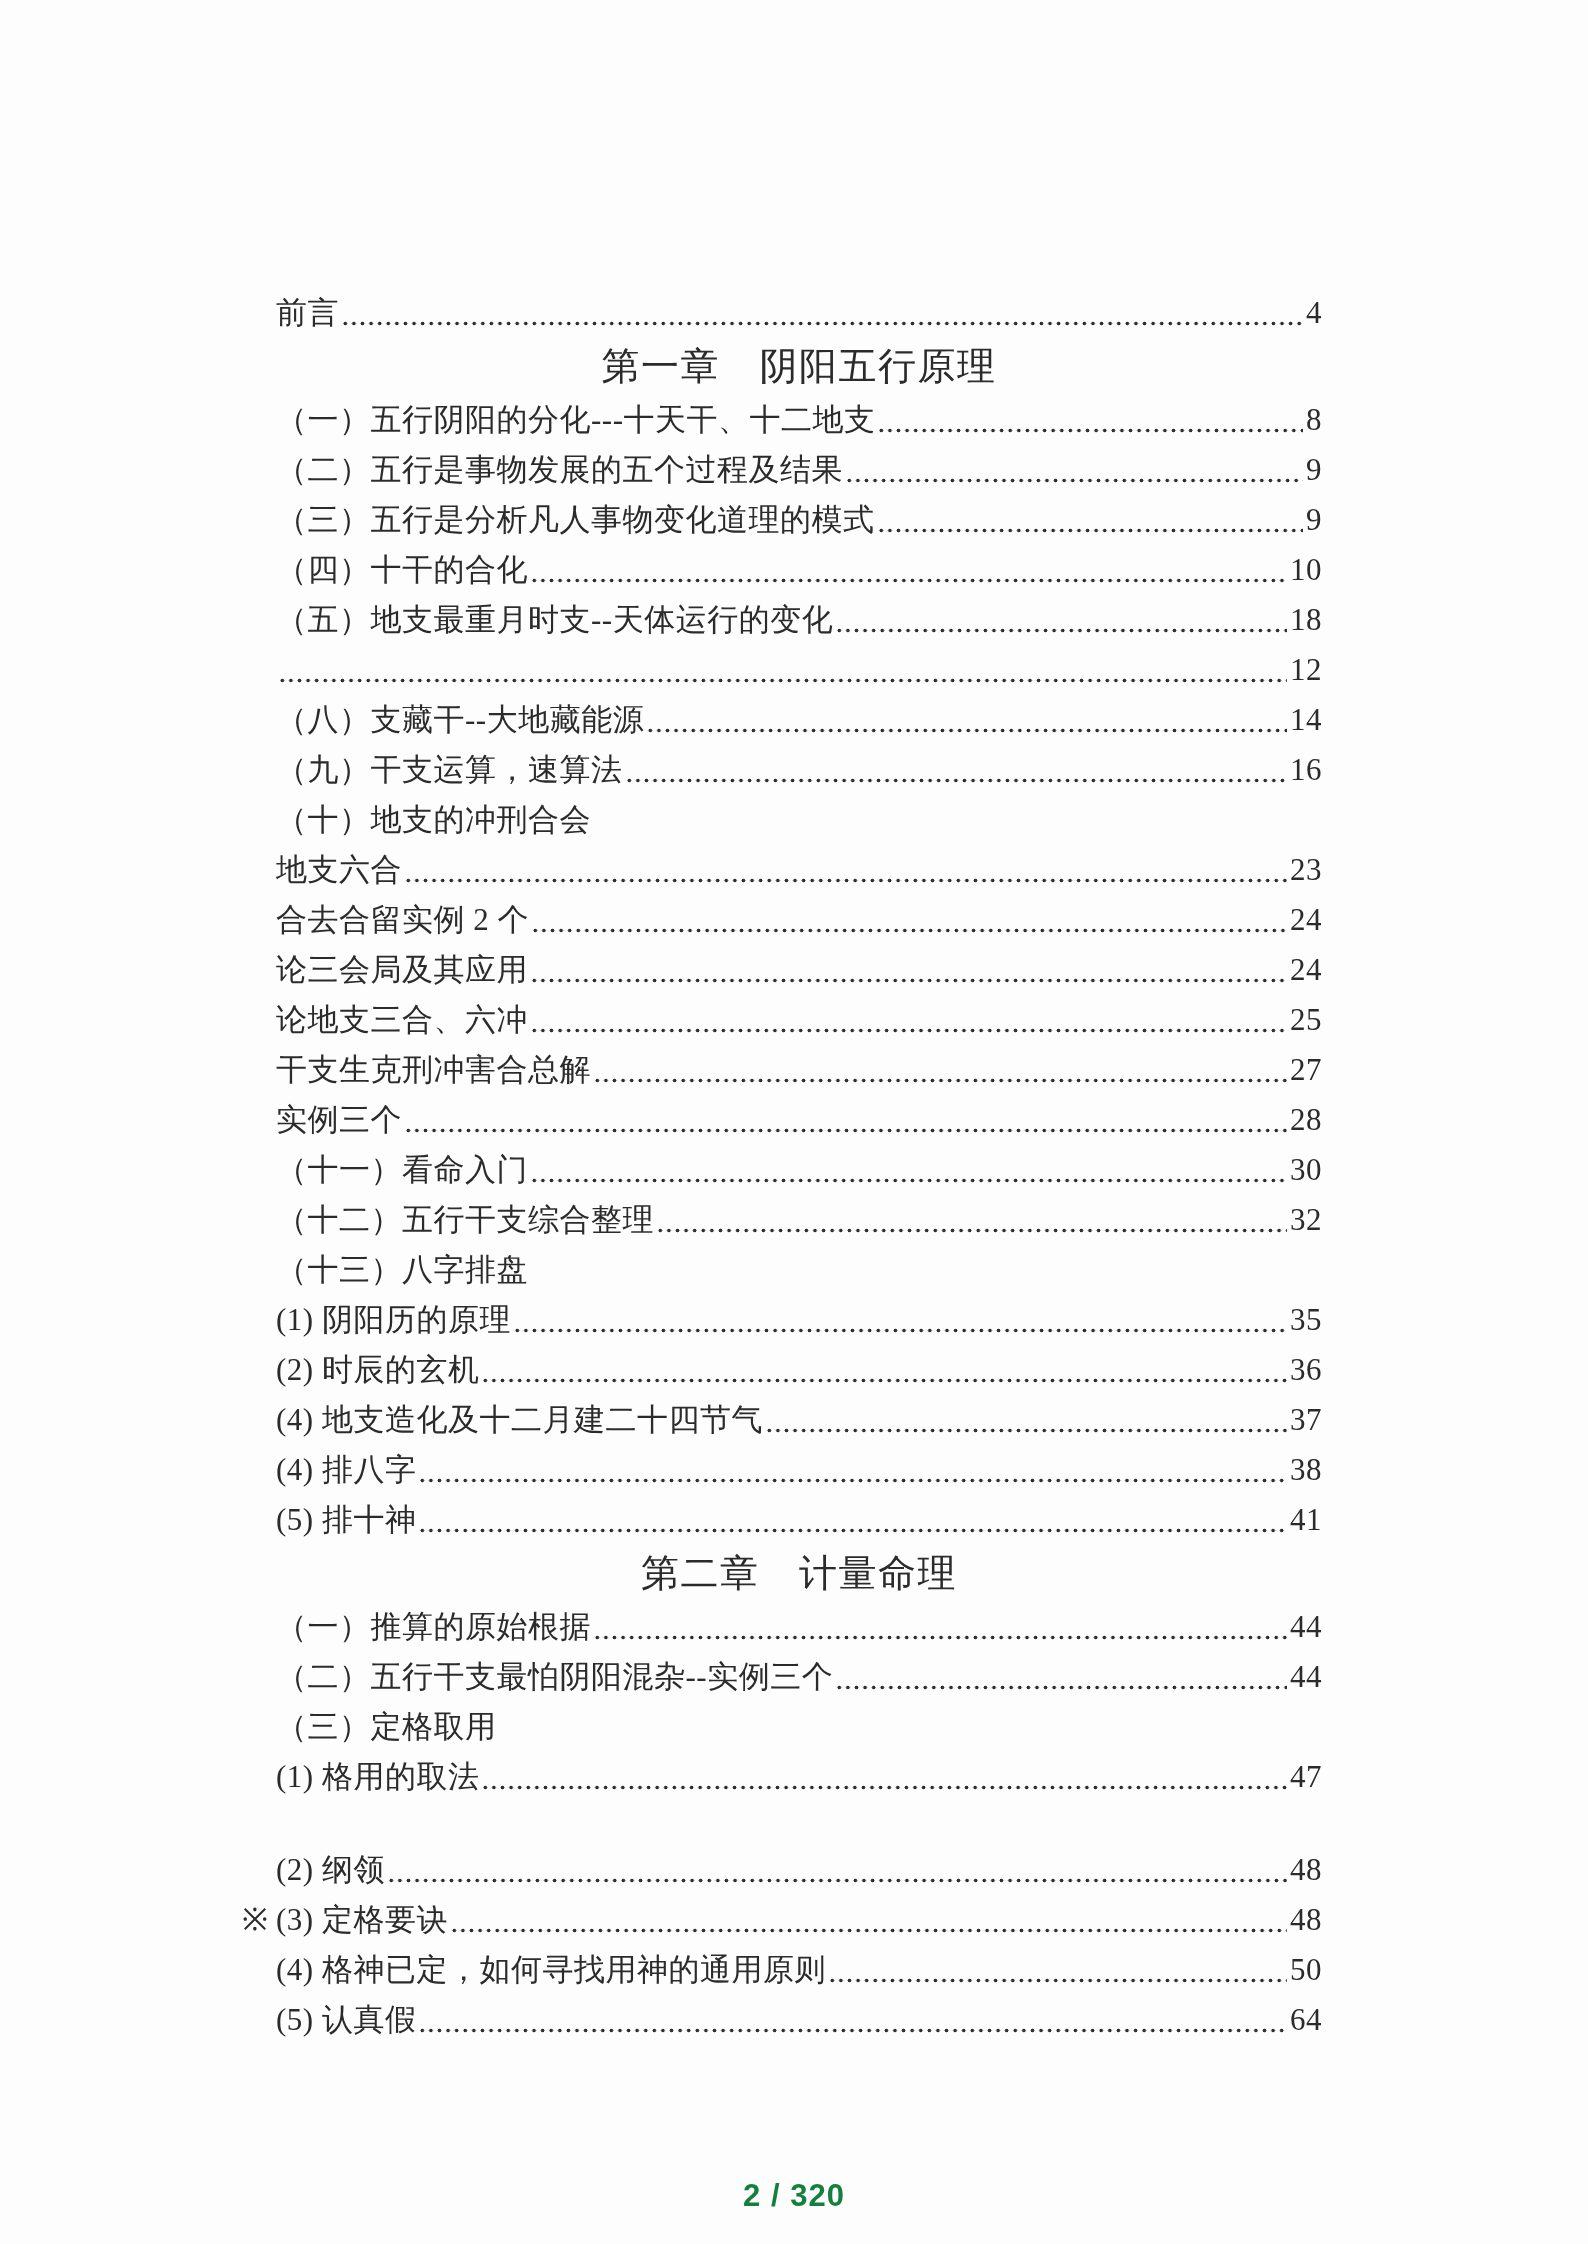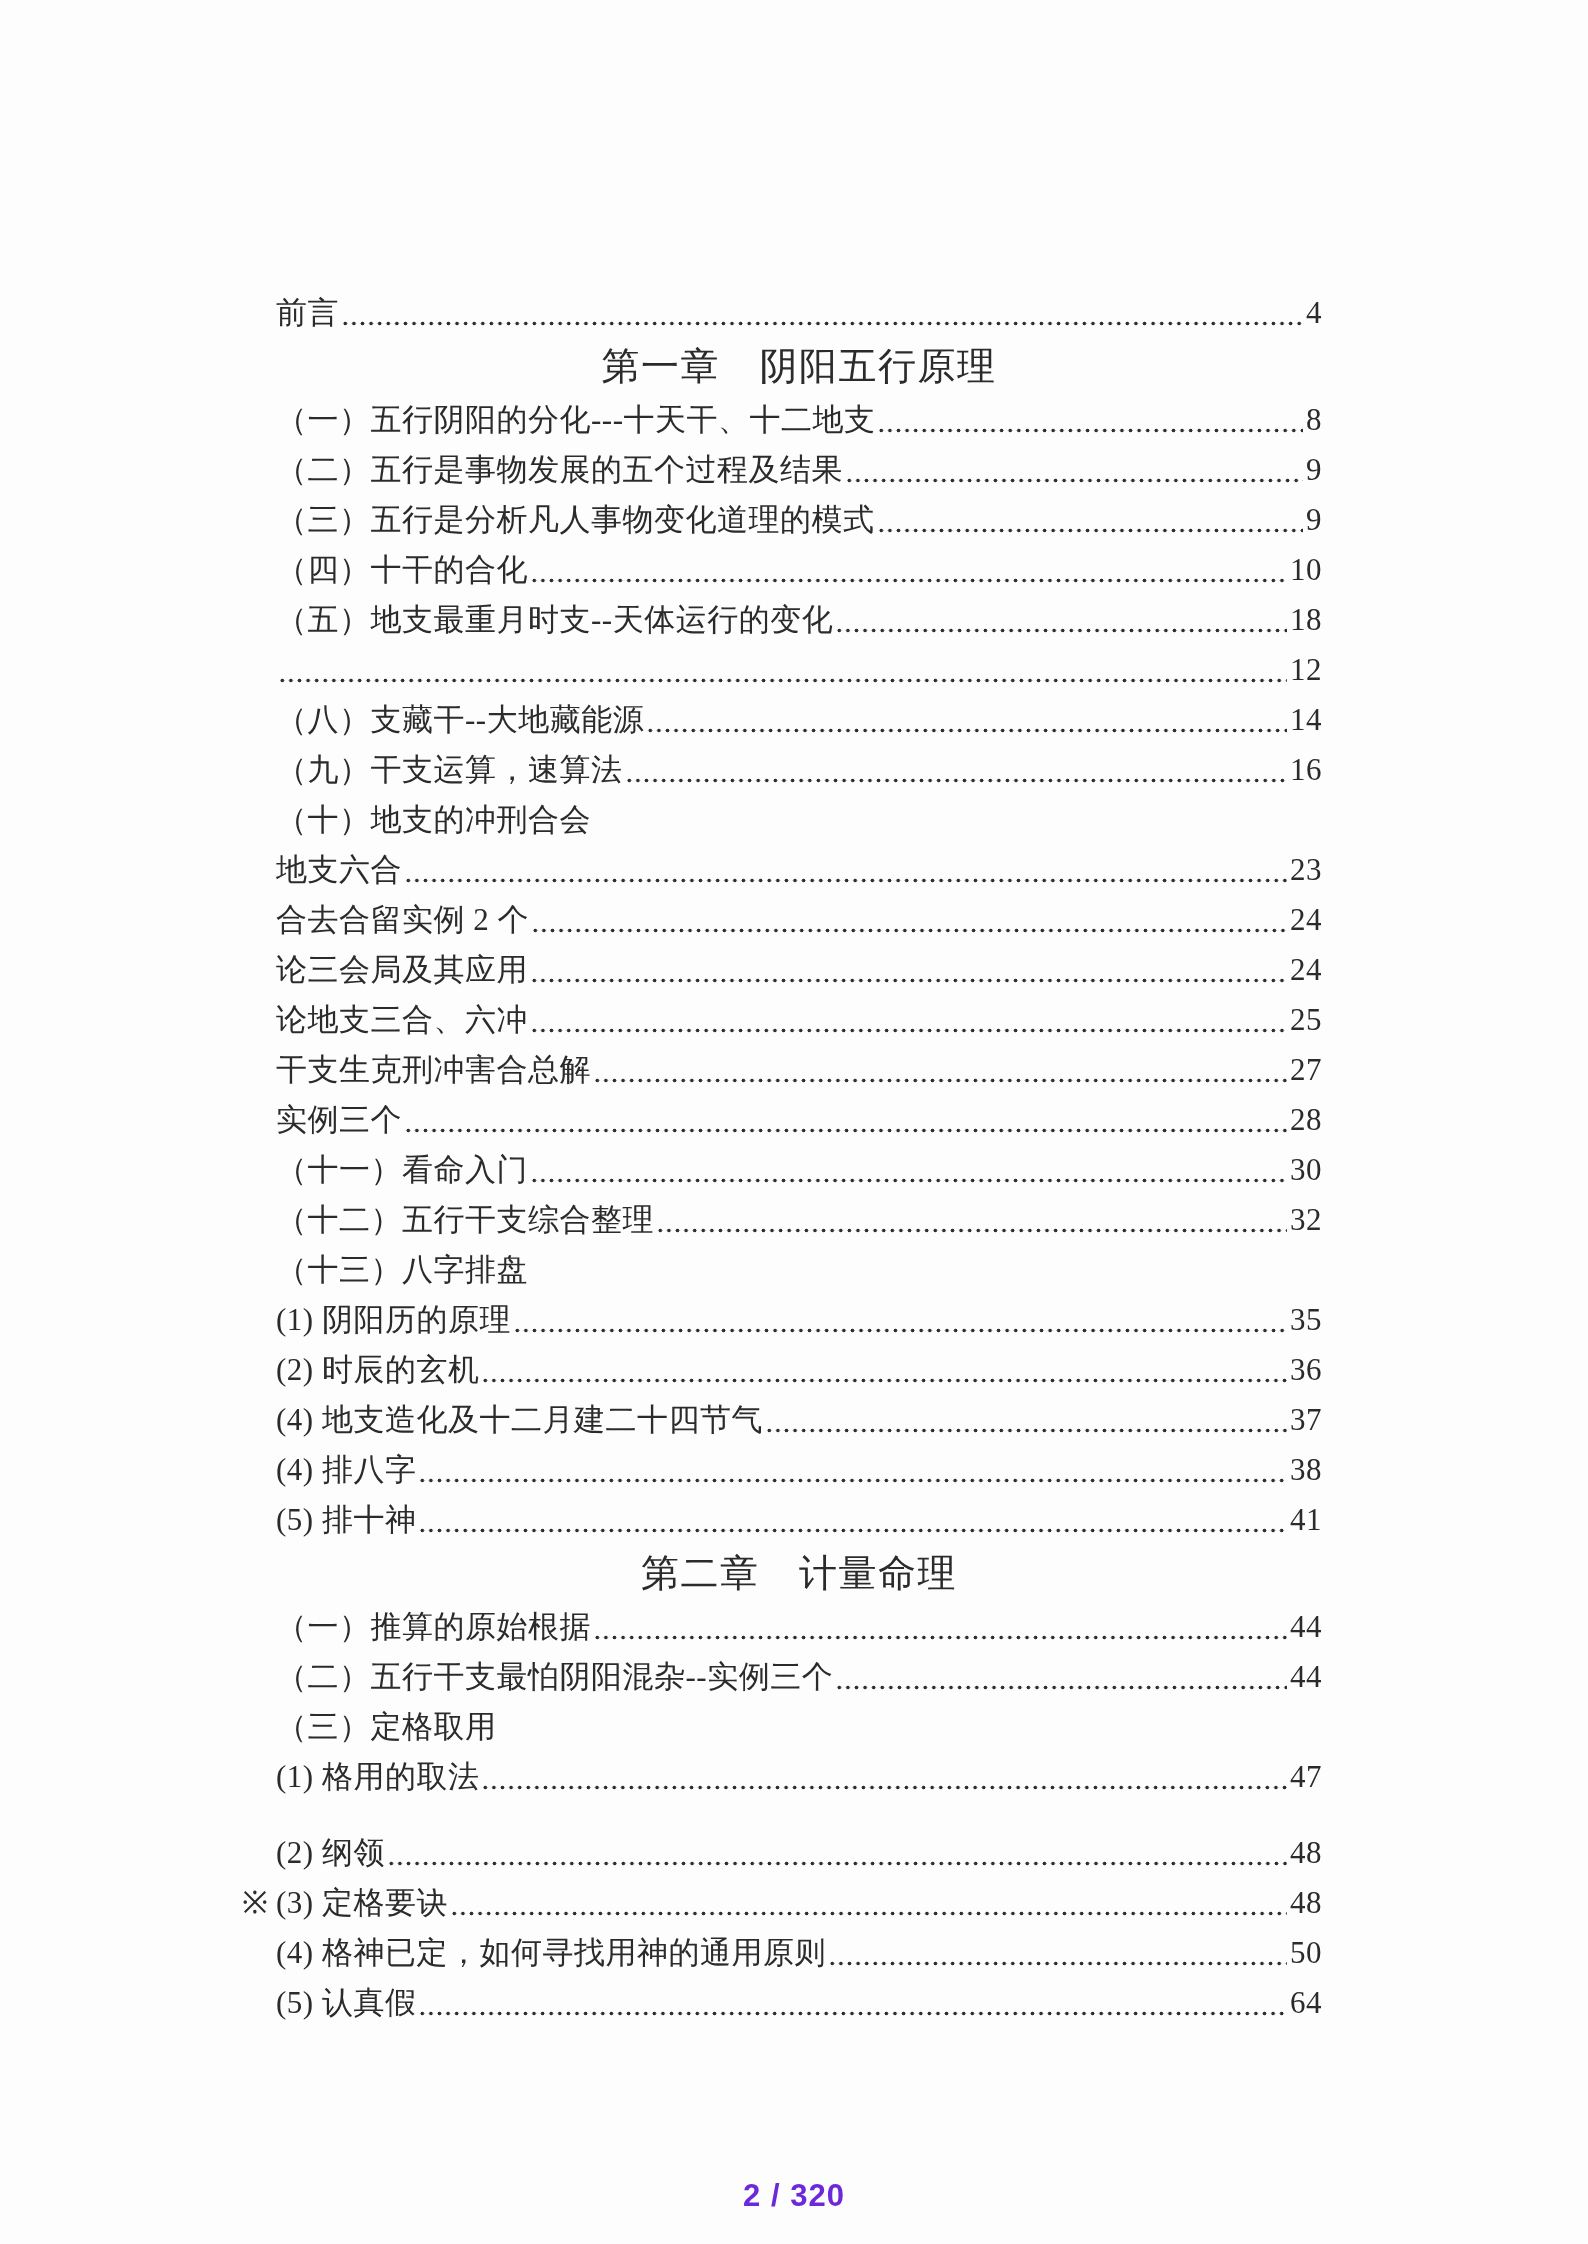--- a/index.html
+++ b/index.html
@@ -31,21 +31,21 @@
     letter-spacing: 0.5px;
     white-space: nowrap;
   }
   .row.chapter {
     font-size: 38px;
     height: 57px;
     line-height: 57px;
     letter-spacing: 1.5px;
     justify-content: center;
   }
-  .row.gap { margin-top: 26px; }
+  .row.gap { margin-top: 43px; }
   .title { flex: 0 0 auto; }
   .marker {
     flex: 0 0 auto;
     width: 34px;
     margin-left: -34px;
   }
   .dots {
     flex: 1 1 auto;
     margin: 0 3px 0 2px;
     background-image: radial-gradient(circle, #2e2e2e 1.7px, rgba(0,0,0,0) 2.1px);
@@ -56,21 +56,21 @@
   .pagenum { flex: 0 0 auto; }
   .footer {
     position: absolute;
     left: 0;
     right: 0;
     top: 2178px;
     text-align: center;
     font-family: "Liberation Sans", "DejaVu Sans", sans-serif;
     font-weight: bold;
     font-size: 31px;
-    color: #6d28d9;
+    color: #15803d;
     letter-spacing: 1px;
   }
 </style>
 </head>
 <body>
 
 <div class="page">
   <main class="toc" id="toc">
       <div class="row entry">
         <span class="title">前言</span>

